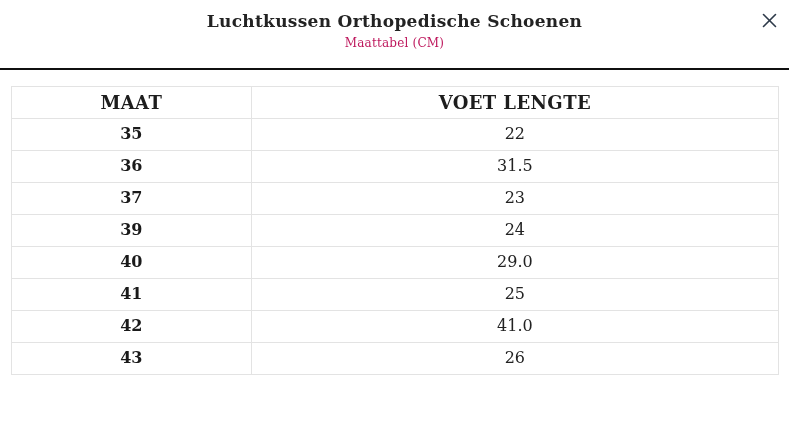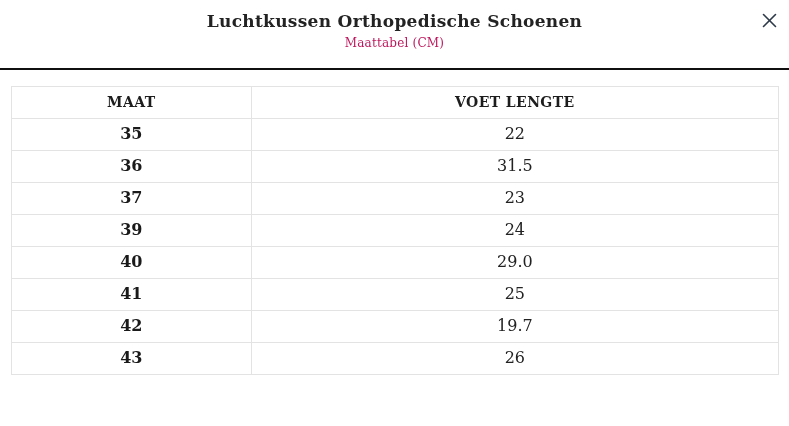--- a/index.html
+++ b/index.html
@@ -63,21 +63,21 @@
     height: 32px;
     padding: 3px 6px;
     font-size: 16px;
     line-height: 1.4;
     background: #ffffff;
   }
   .size-table th {
     font-weight: 700;
     letter-spacing: 0.4px;
     color: #1d1d1d;
-    font-size: 14px;
+    font-size: 18px;
   }
   .size-table td.cell-maat { font-weight: 700; color: #1a1a1a; }
   .size-table td.cell-len { font-weight: 400; color: #222; }
 </style>
 </head>
 <body>
 
 <div class="modal">
 
   <div class="modal-header">
@@ -125,21 +125,21 @@
           <tr>
             <td class="cell-maat">40</td>
             <td class="cell-len">29.0</td>
           </tr>
           <tr>
             <td class="cell-maat">41</td>
             <td class="cell-len">25</td>
           </tr>
           <tr>
             <td class="cell-maat">42</td>
-            <td class="cell-len">19.7</td>
+            <td class="cell-len">41.0</td>
           </tr>
           <tr>
             <td class="cell-maat">43</td>
             <td class="cell-len">26</td>
           </tr>
         </tbody>
     </table>
   </div>
 
 </div>

